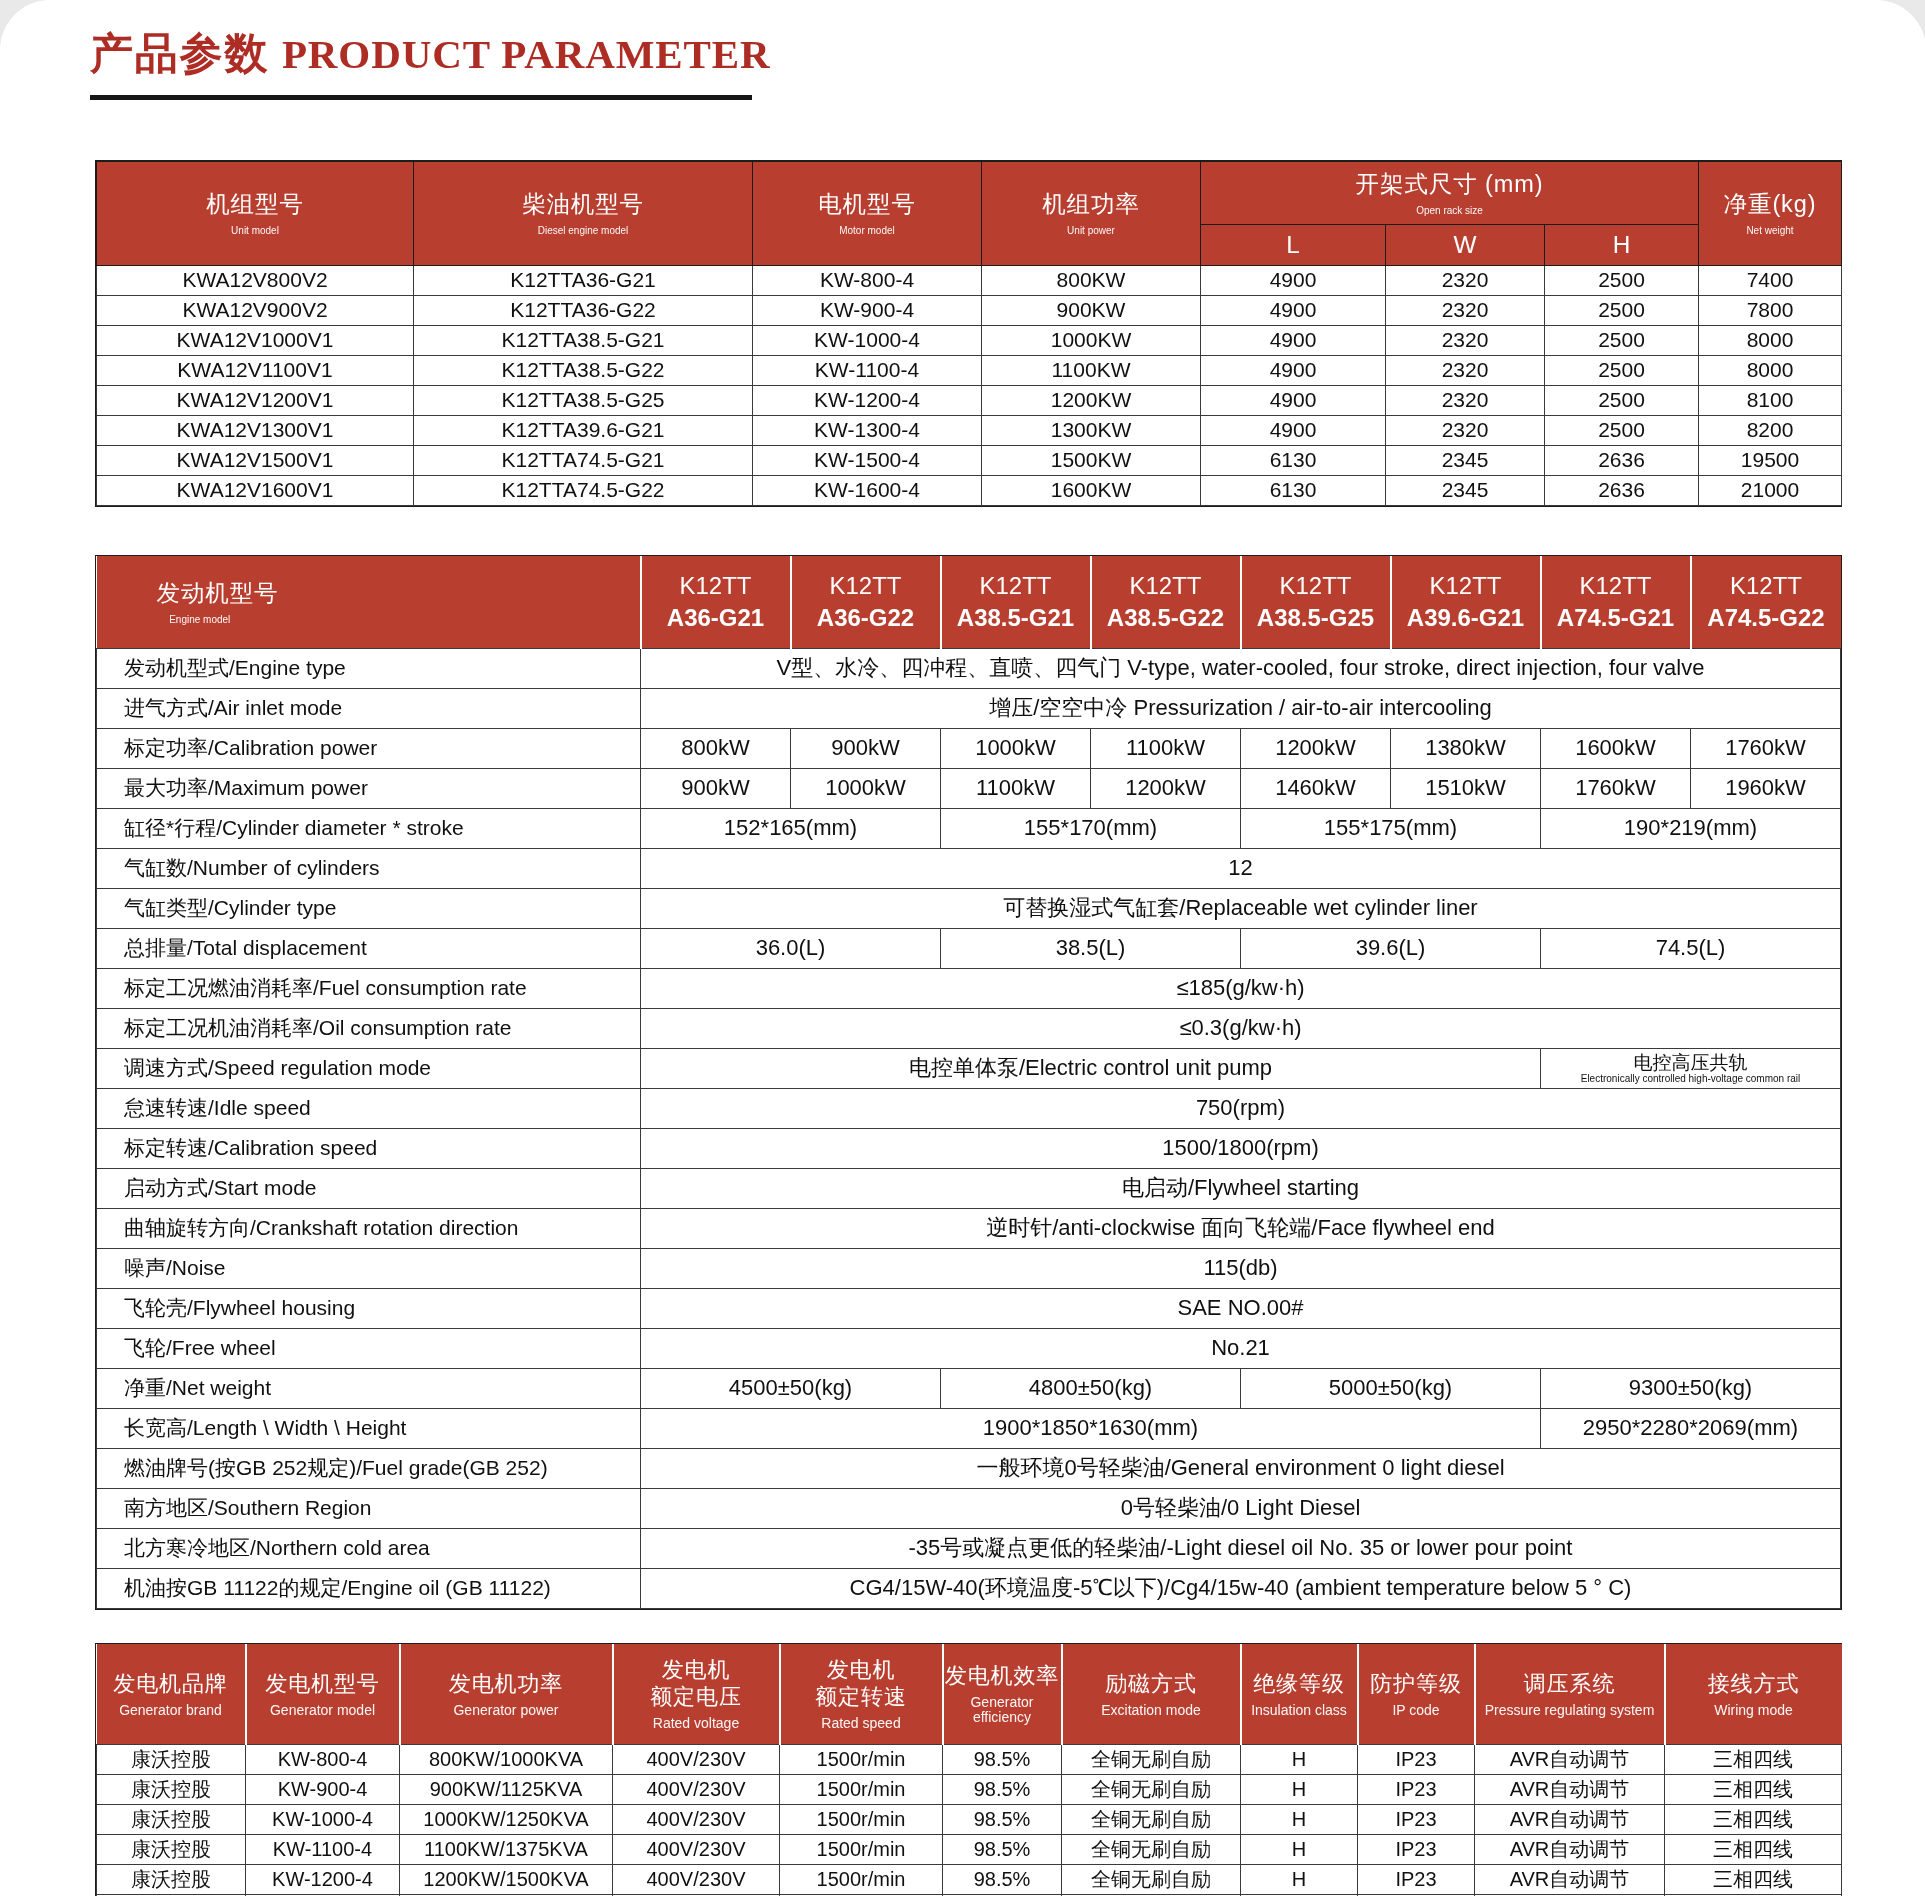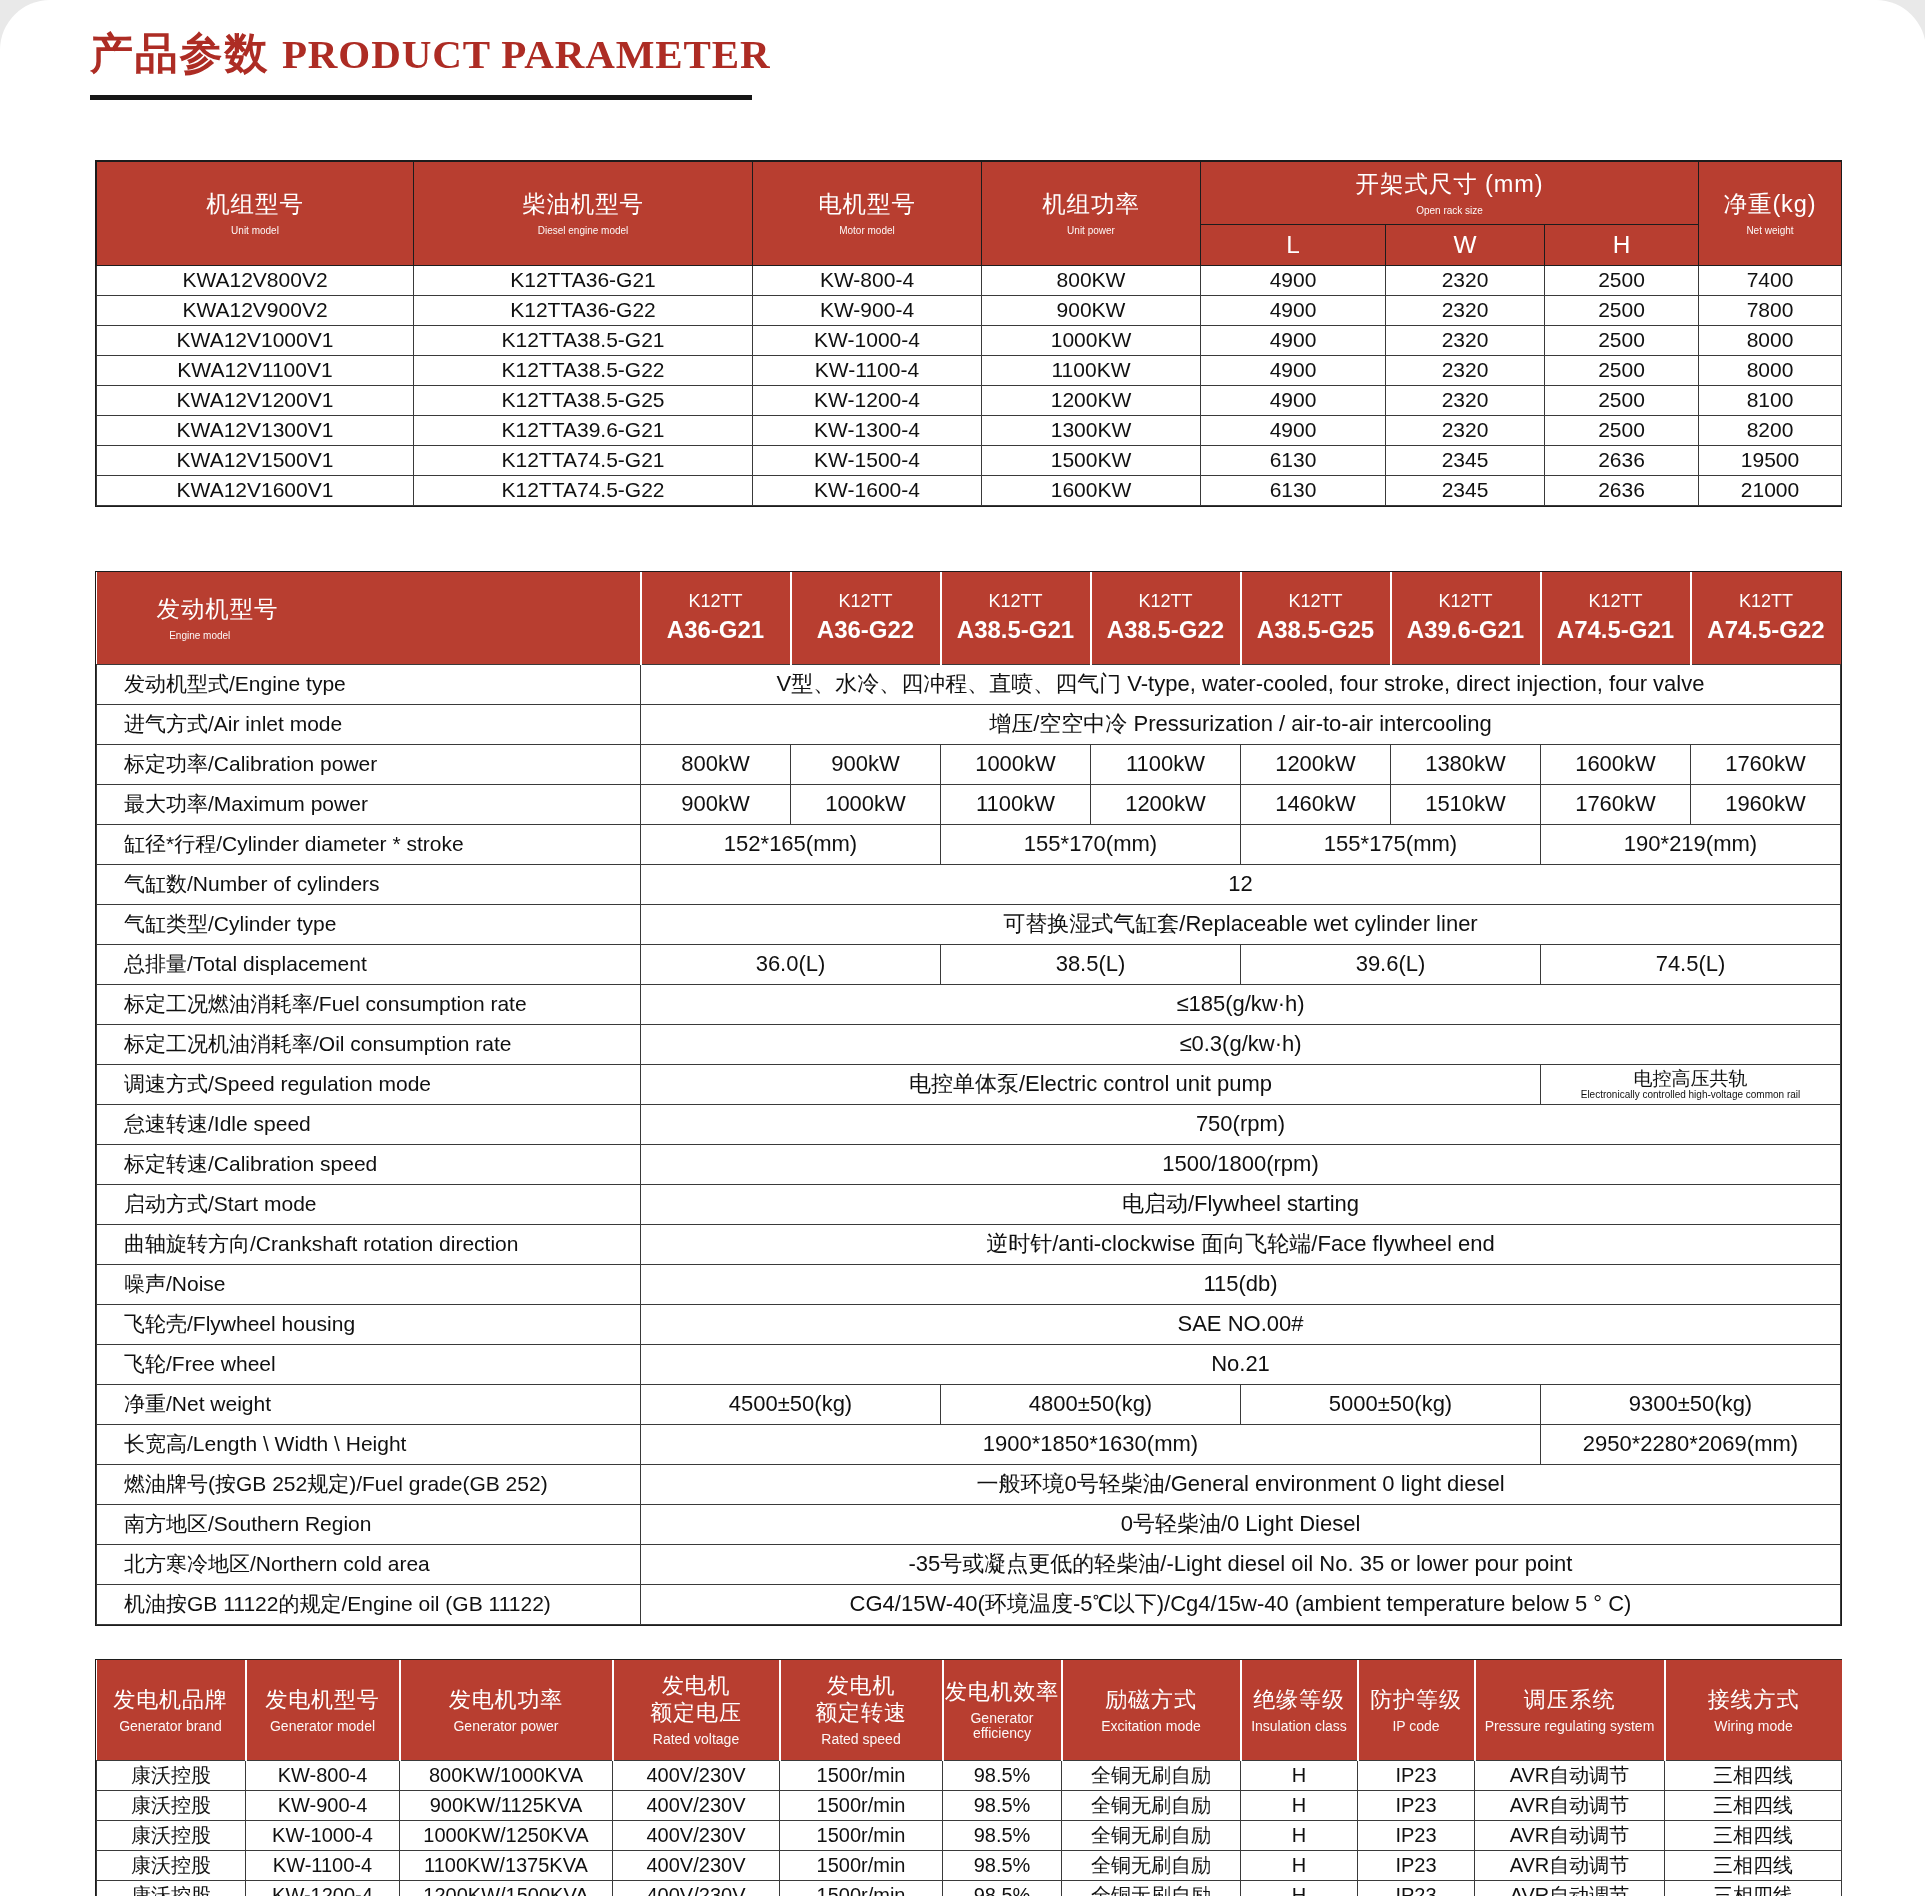--- a/index.html
+++ b/index.html
@@ -29,26 +29,26 @@
   th{background:#b83e30;color:#fff;font-weight:400;vertical-align:middle;}
   .hz{font-size:23.5px;letter-spacing:0.9px;white-space:pre-line;line-height:1.25;}
   .he{font-size:10px;margin-top:5.4px;opacity:.96;line-height:1.1;}
   
   .t1{margin-top:60px;}
   .t1 th{border:1.4px solid #1c1c1c;text-align:center;}
   .t1 thead tr:first-child th{height:60px;}
   .t1 .subrow th{height:38px;font-size:24.4px;}
   .t1 td{height:27px;font-size:21px;}
   
-  .t2{margin-top:64px;}
+  .t2{margin-top:48px;}
   .t2 th{border-left:2.3px solid #fff;border-right:2.3px solid #fff;border-top:none;border-bottom:none;height:90px;text-align:center;}
   .t2 th:first-child{border-left:none;text-align:left;padding-left:60px;}
   .t2 th:last-child{border-right:none;}
   .t2 th .l2{font-size:24px;margin-top:3.6px;font-weight:bold;}
-  .t2 th .l1{font-size:18px;}
+  .t2 th .l1{font-size:24px;}
   .t2 td{height:37px;font-size:22px;}
   .t2 td.lbl{text-align:left;padding-left:27px;font-size:21px;}
   .t2 .sub-zh{font-size:19px;line-height:1.05;}
   .t2 .sub-en{font-size:10px;line-height:1.1;}
   
   .t3{margin-top:33px;}
   .t3 th{border-left:2.3px solid #fff;border-right:2.3px solid #fff;border-top:none;border-bottom:none;height:98px;text-align:center;}
   .t3 th:first-child{border-left:none;}
   .t3 th:last-child{border-right:none;}
   .t3 .hz{font-size:22px;}

